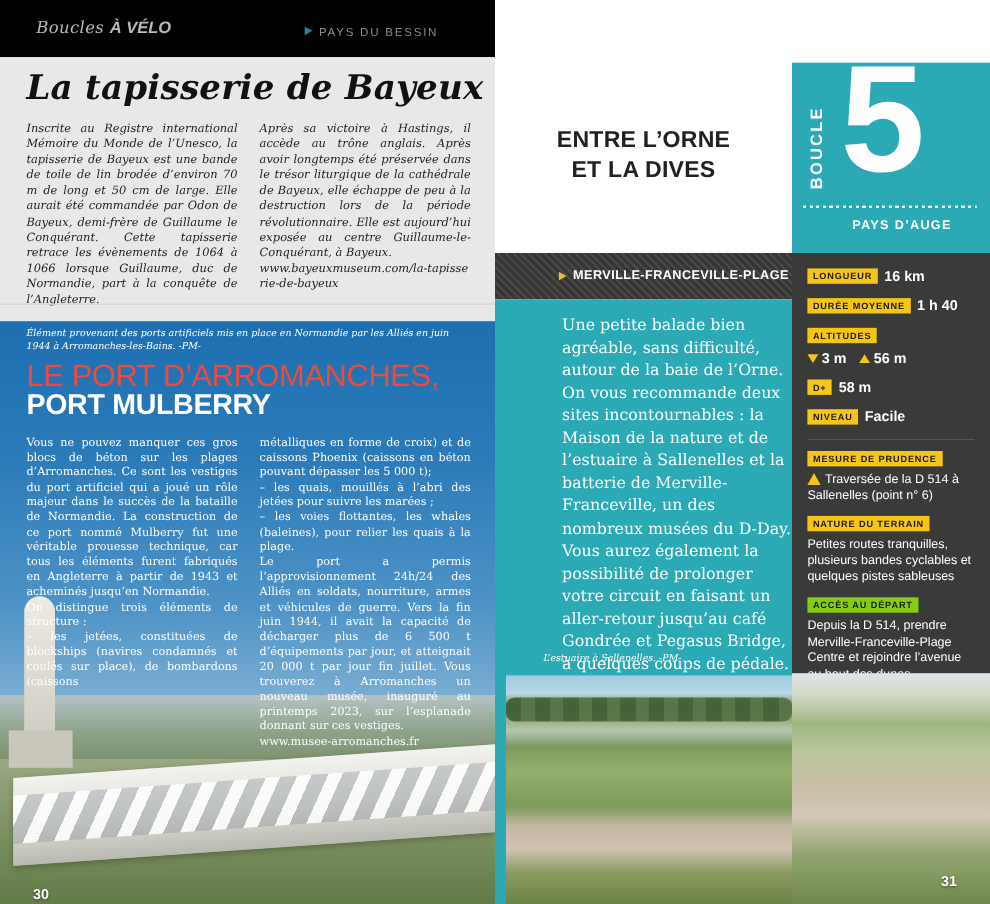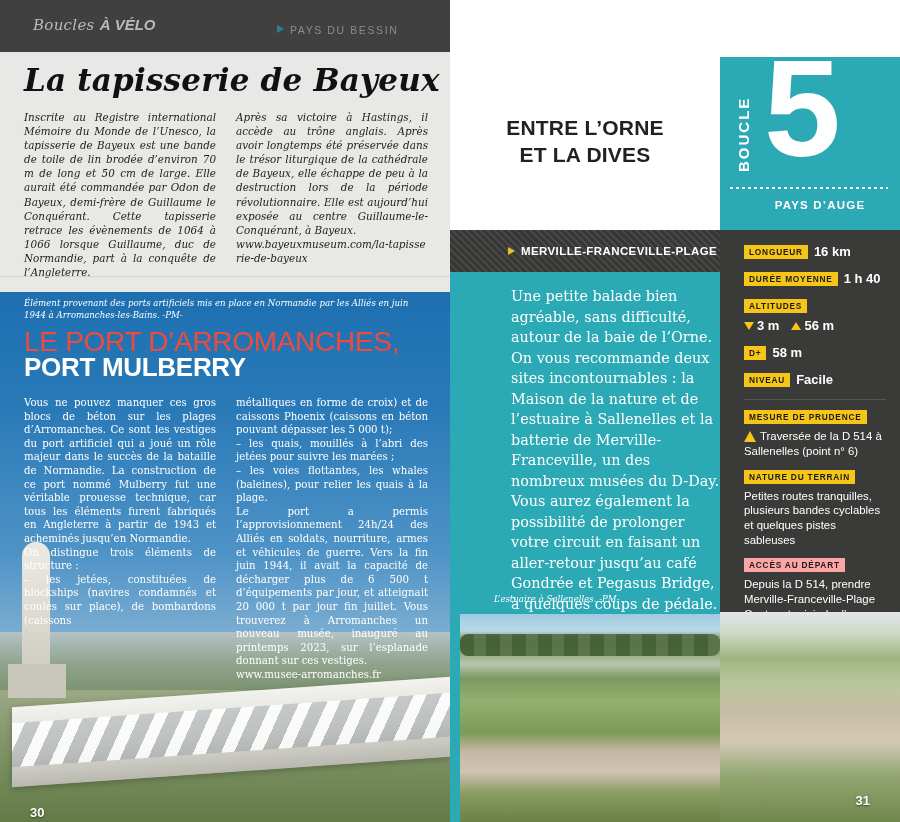--- a/index.html
+++ b/index.html
@@ -10,21 +10,21 @@
     overflow: hidden;
   }
   .spread { position: relative; width: 900px; height: 822px; }
 
   
   .page-left  { position: absolute; left: 0;   top: 0; width: 450px; height: 822px; background: #e8e8e6; }
   .page-right { position: absolute; left: 450px; top: 0; width: 450px; height: 822px; background: #ffffff; }
 
   
   .runhead { position: absolute; top: 0; height: 52px; width: 450px; }
-  .runhead.left  { left: 0;   background: #404040; }
+  .runhead.left  { left: 0;   background: #000000; }
   .rh-brand {
     position: absolute; top: 16px; font-size: 15px; color: #b9b9b6;
     font-family: "DejaVu Serif", serif; letter-spacing: .3px; white-space: nowrap;
   }
   .rh-brand .script { font-style: italic; font-weight: 400; }
   .rh-brand .bold { font-weight: bold; font-family: "Liberation Sans", sans-serif;
                     font-style: italic; letter-spacing: 0px; font-size: 15px; }
   .runhead.left  .rh-brand { left: 33px; }
   .rh-region {
     position: absolute; top: 24px; font-size: 10.5px; letter-spacing: 1.6px;
@@ -196,27 +196,27 @@
     position: absolute; left: 0; top: 20px; width: 100%; height: 22px;
     background: repeating-linear-gradient(90deg, #3f5c33 0 14px, #557045 14px 26px);
     opacity: .9; border-radius: 8px;
   }
 
   
   .spec {
     position: absolute; left: 720px; top: 230px; width: 180px; height: 592px;
     background: #3a3a38; color: #ffffff;
   }
-  .spec-inner { padding: 12px 14px 10px 24px; }
+  .spec-inner { padding: 12px 14px 10px 14px; }
   .tag {
     display: inline-block; background: #f5c518; color: #1a1a1a;
     font-size: 8.3px; font-weight: bold; letter-spacing: .8px;
     padding: 2px 5px 2px 5px; vertical-align: middle; white-space: nowrap;
   }
-  .tag.white { background: #fca5a5; color: #1a1a1a; }
+  .tag.white { background: #84cc16; color: #1a1a1a; }
   .val { font-size: 13px; font-weight: bold; color: #ffffff; margin-left: 6px; vertical-align: middle; }
   .row { margin-bottom: 9px; white-space: nowrap; }
   .alt-row { margin: 4px 0 10px 0; font-size: 13px; font-weight: bold; }
   .tri-d { display:inline-block; width:0; height:0; border-top: 8px solid #f5c518;
            border-left: 5.5px solid transparent; border-right: 5.5px solid transparent;
            margin-right: 3px; vertical-align: 0px; }
   .tri-u { display:inline-block; width:0; height:0; border-bottom: 8px solid #f5c518;
            border-left: 5.5px solid transparent; border-right: 5.5px solid transparent;
            margin: 0 3px 0 12px; vertical-align: 0px; }
   .block { margin-bottom: 11px; }

